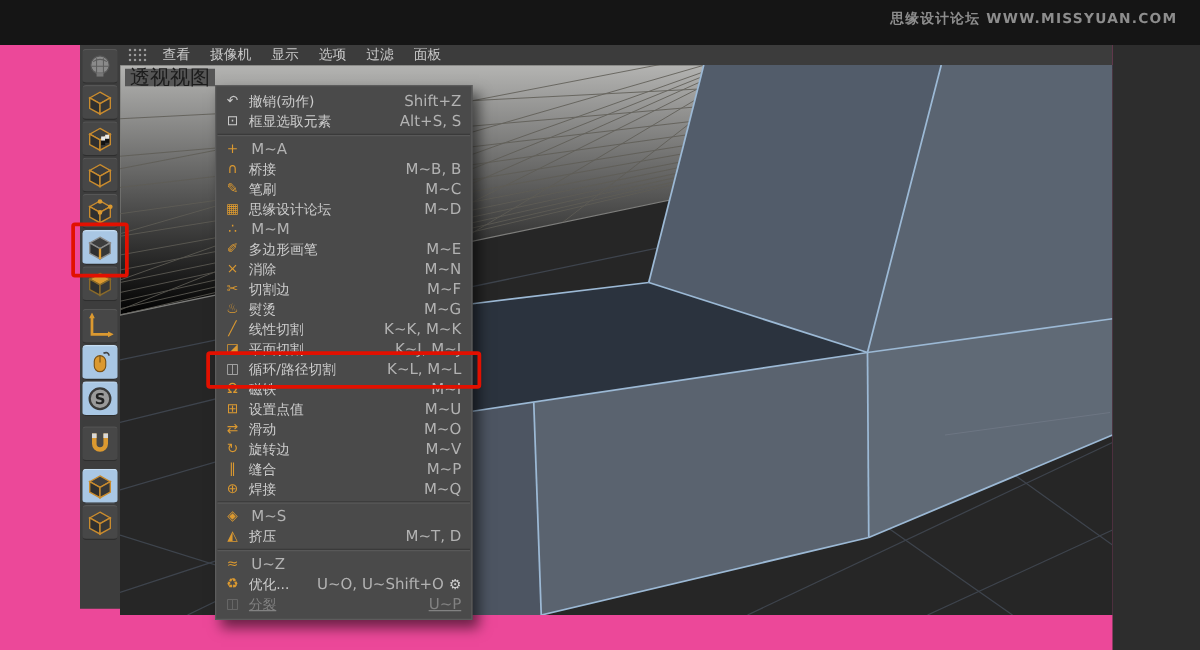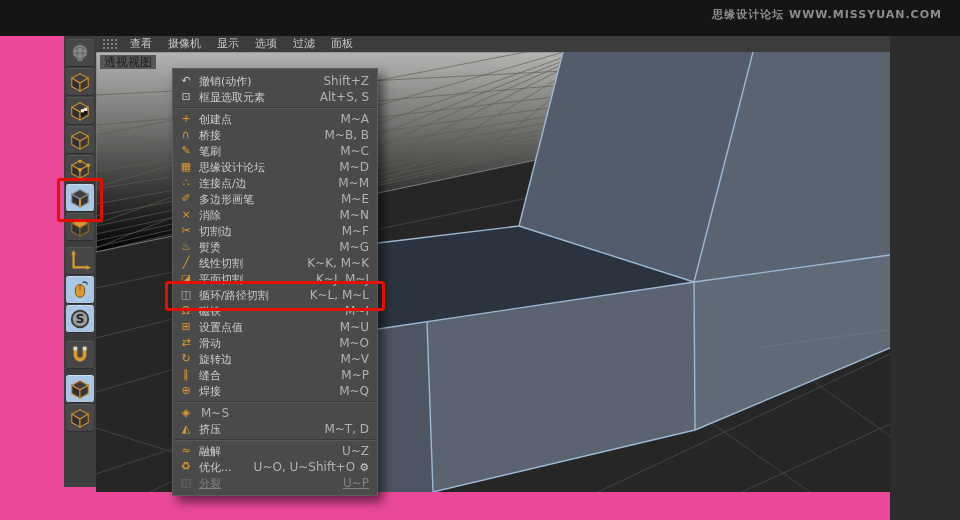--- a/index.html
+++ b/index.html
@@ -16,21 +16,21 @@
   .menubar .mitem{color:#c9c9c9;font-size:11px;line-height:16px;padding:0 8px;cursor:default;white-space:nowrap;}
   
   .toolbar{position:absolute;left:64px;top:36px;width:32px;height:451px;background:#3d3d3d;padding-top:2px;box-sizing:border-box;}
   .tool{width:28px;height:28px;margin:1px auto 0 auto;background:#474747;border-radius:3px;
         border-top:1px solid #565656;border-bottom:1px solid #2e2e2e;box-sizing:border-box;
         display:flex;align-items:center;justify-content:center;}
   .tool.sel{background:#a9c7e4;border-top-color:#c5dcf2;}
   .tool svg{width:22px;height:22px;display:block;}
   
   .viewport{position:absolute;left:96px;top:52px;width:794px;height:440px;background:#262626;}
-  .vp-label{position:absolute;left:4px;top:3px;background:#565656;color:#1c1c1c;font-size:12px;
+  .vp-label{position:absolute;left:4px;top:3px;background:#565656;color:#1c1c1c;font-size:16px;
             padding:1px 4px;line-height:12px;}
   
   .right-panel{position:absolute;left:890px;top:36px;width:70px;height:484px;background:#2d2d2d;}
   
   .ctx-menu{position:absolute;left:172px;top:68px;width:206px;background:#4a4a4a;
             border:1px solid #5c5c5c;box-sizing:border-box;padding:4px 0;
             box-shadow:5px 6px 10px rgba(0,0,0,.55);}
   .menu-item{height:16px;display:flex;align-items:center;padding:0 8px 0 6px;}
   .mi-icon{width:14px;text-align:center;font-size:11px;line-height:14px;flex:none;}
   .mi-label{flex:1;margin-left:6px;font-size:11px;color:#cdcdcd;white-space:nowrap;overflow:hidden;}
@@ -297,41 +297,39 @@
         <span class="mi-short">Shift+Z</span>
       </div>
       <div class="menu-item">
         <span class="mi-icon" style="color:#c9c9c9">⊡</span>
         <span class="mi-label">框显选取元素</span>
         <span class="mi-short">Alt+S, S</span>
       </div>
       <div class="menu-sep"></div>
       <div class="menu-item">
         <span class="mi-icon" style="color:#db9930">+</span>
-        <span class="mi-label">创建点</span>
         <span class="mi-short">M~A</span>
       </div>
       <div class="menu-item">
         <span class="mi-icon" style="color:#db9930">∩</span>
         <span class="mi-label">桥接</span>
         <span class="mi-short">M~B, B</span>
       </div>
       <div class="menu-item">
         <span class="mi-icon" style="color:#db9930">✎</span>
         <span class="mi-label">笔刷</span>
         <span class="mi-short">M~C</span>
       </div>
       <div class="menu-item">
         <span class="mi-icon" style="color:#db9930">▦</span>
         <span class="mi-label">思缘设计论坛</span>
         <span class="mi-short">M~D</span>
       </div>
       <div class="menu-item">
         <span class="mi-icon" style="color:#db9930">∴</span>
-        <span class="mi-label">连接点/边</span>
         <span class="mi-short">M~M</span>
       </div>
       <div class="menu-item">
         <span class="mi-icon" style="color:#db9930">✐</span>
         <span class="mi-label">多边形画笔</span>
         <span class="mi-short">M~E</span>
       </div>
       <div class="menu-item">
         <span class="mi-icon" style="color:#db9930">×</span>
         <span class="mi-label">消除</span>
@@ -398,21 +396,20 @@
         <span class="mi-short">M~S</span>
       </div>
       <div class="menu-item">
         <span class="mi-icon" style="color:#db9930">◭</span>
         <span class="mi-label">挤压</span>
         <span class="mi-short">M~T, D</span>
       </div>
       <div class="menu-sep"></div>
       <div class="menu-item">
         <span class="mi-icon" style="color:#db9930">≈</span>
-        <span class="mi-label">融解</span>
         <span class="mi-short">U~Z</span>
       </div>
       <div class="menu-item">
         <span class="mi-icon" style="color:#db9930">♻</span>
         <span class="mi-label">优化...</span>
         <span class="mi-short">U~O, U~Shift+O</span>
         <span class="mi-gear">⚙</span>
       </div>
       <div class="menu-item dis">
         <span class="mi-icon" style="color:#9a9a9a">◫</span>

